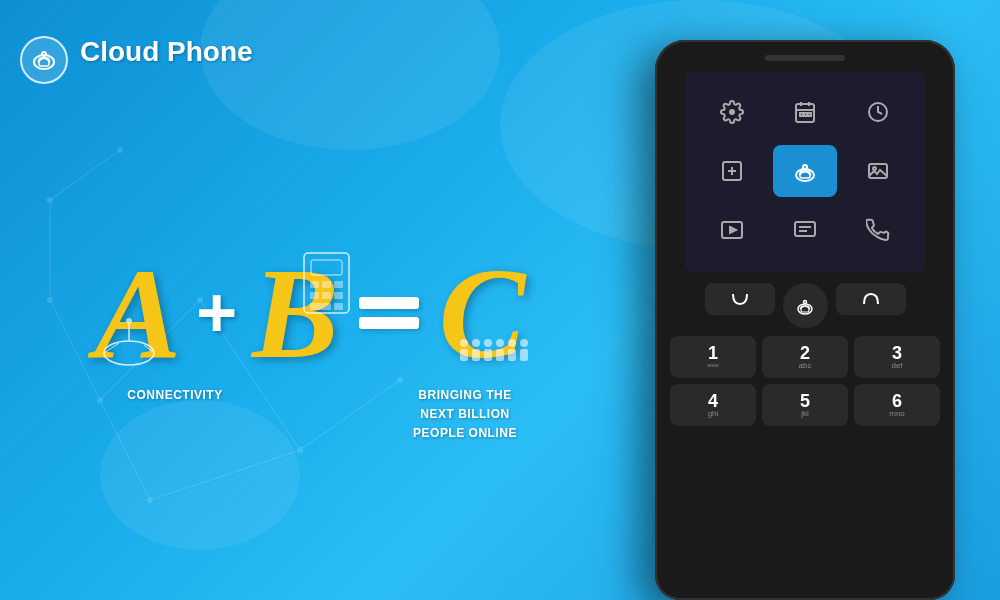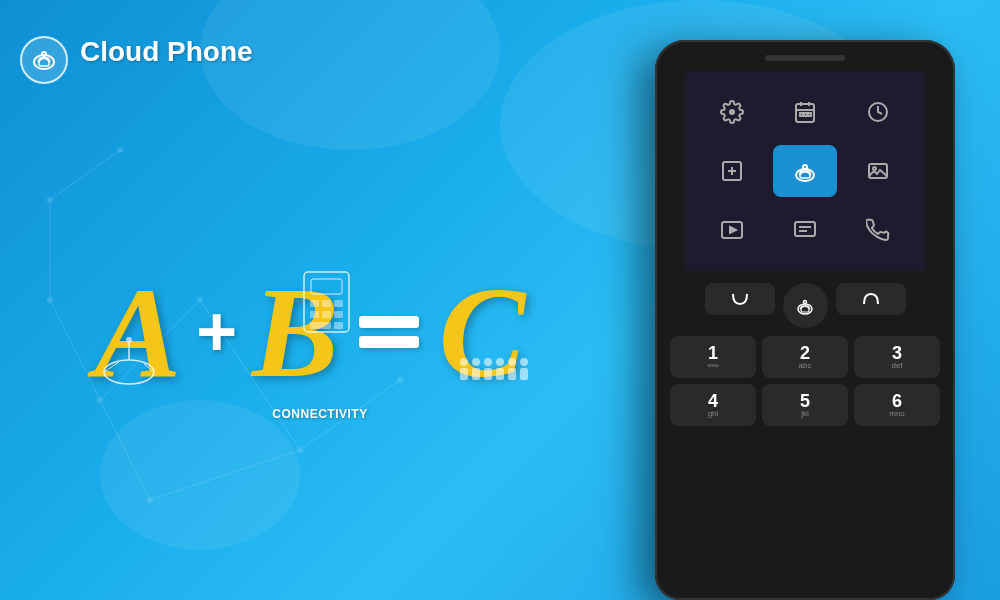--- a/index.html
+++ b/index.html
@@ -371,20 +371,23 @@
         <circle cx="68" cy="10" r="4" fill="white" opacity="0.7"></circle>
         <rect x="64" y="16" width="8" height="12" rx="2" fill="white" opacity="0.7"></rect>
       </svg>
     </div>
   </div>
 
   <div class="descriptions">
     <div class="desc-item">
       <span class="desc-text">CONNECTIVITY</span>
     </div>
+    <div class="desc-item">
+      <span class="desc-text">BRINGING THE<br>NEXT BILLION<br>PEOPLE ONLINE</span>
+    </div>
   </div>
 
 </div>
 
 <div class="phone-section">
   <div class="phone-body">
 
     <div class="phone-top-bar"></div>
 
     <div class="phone-screen">

